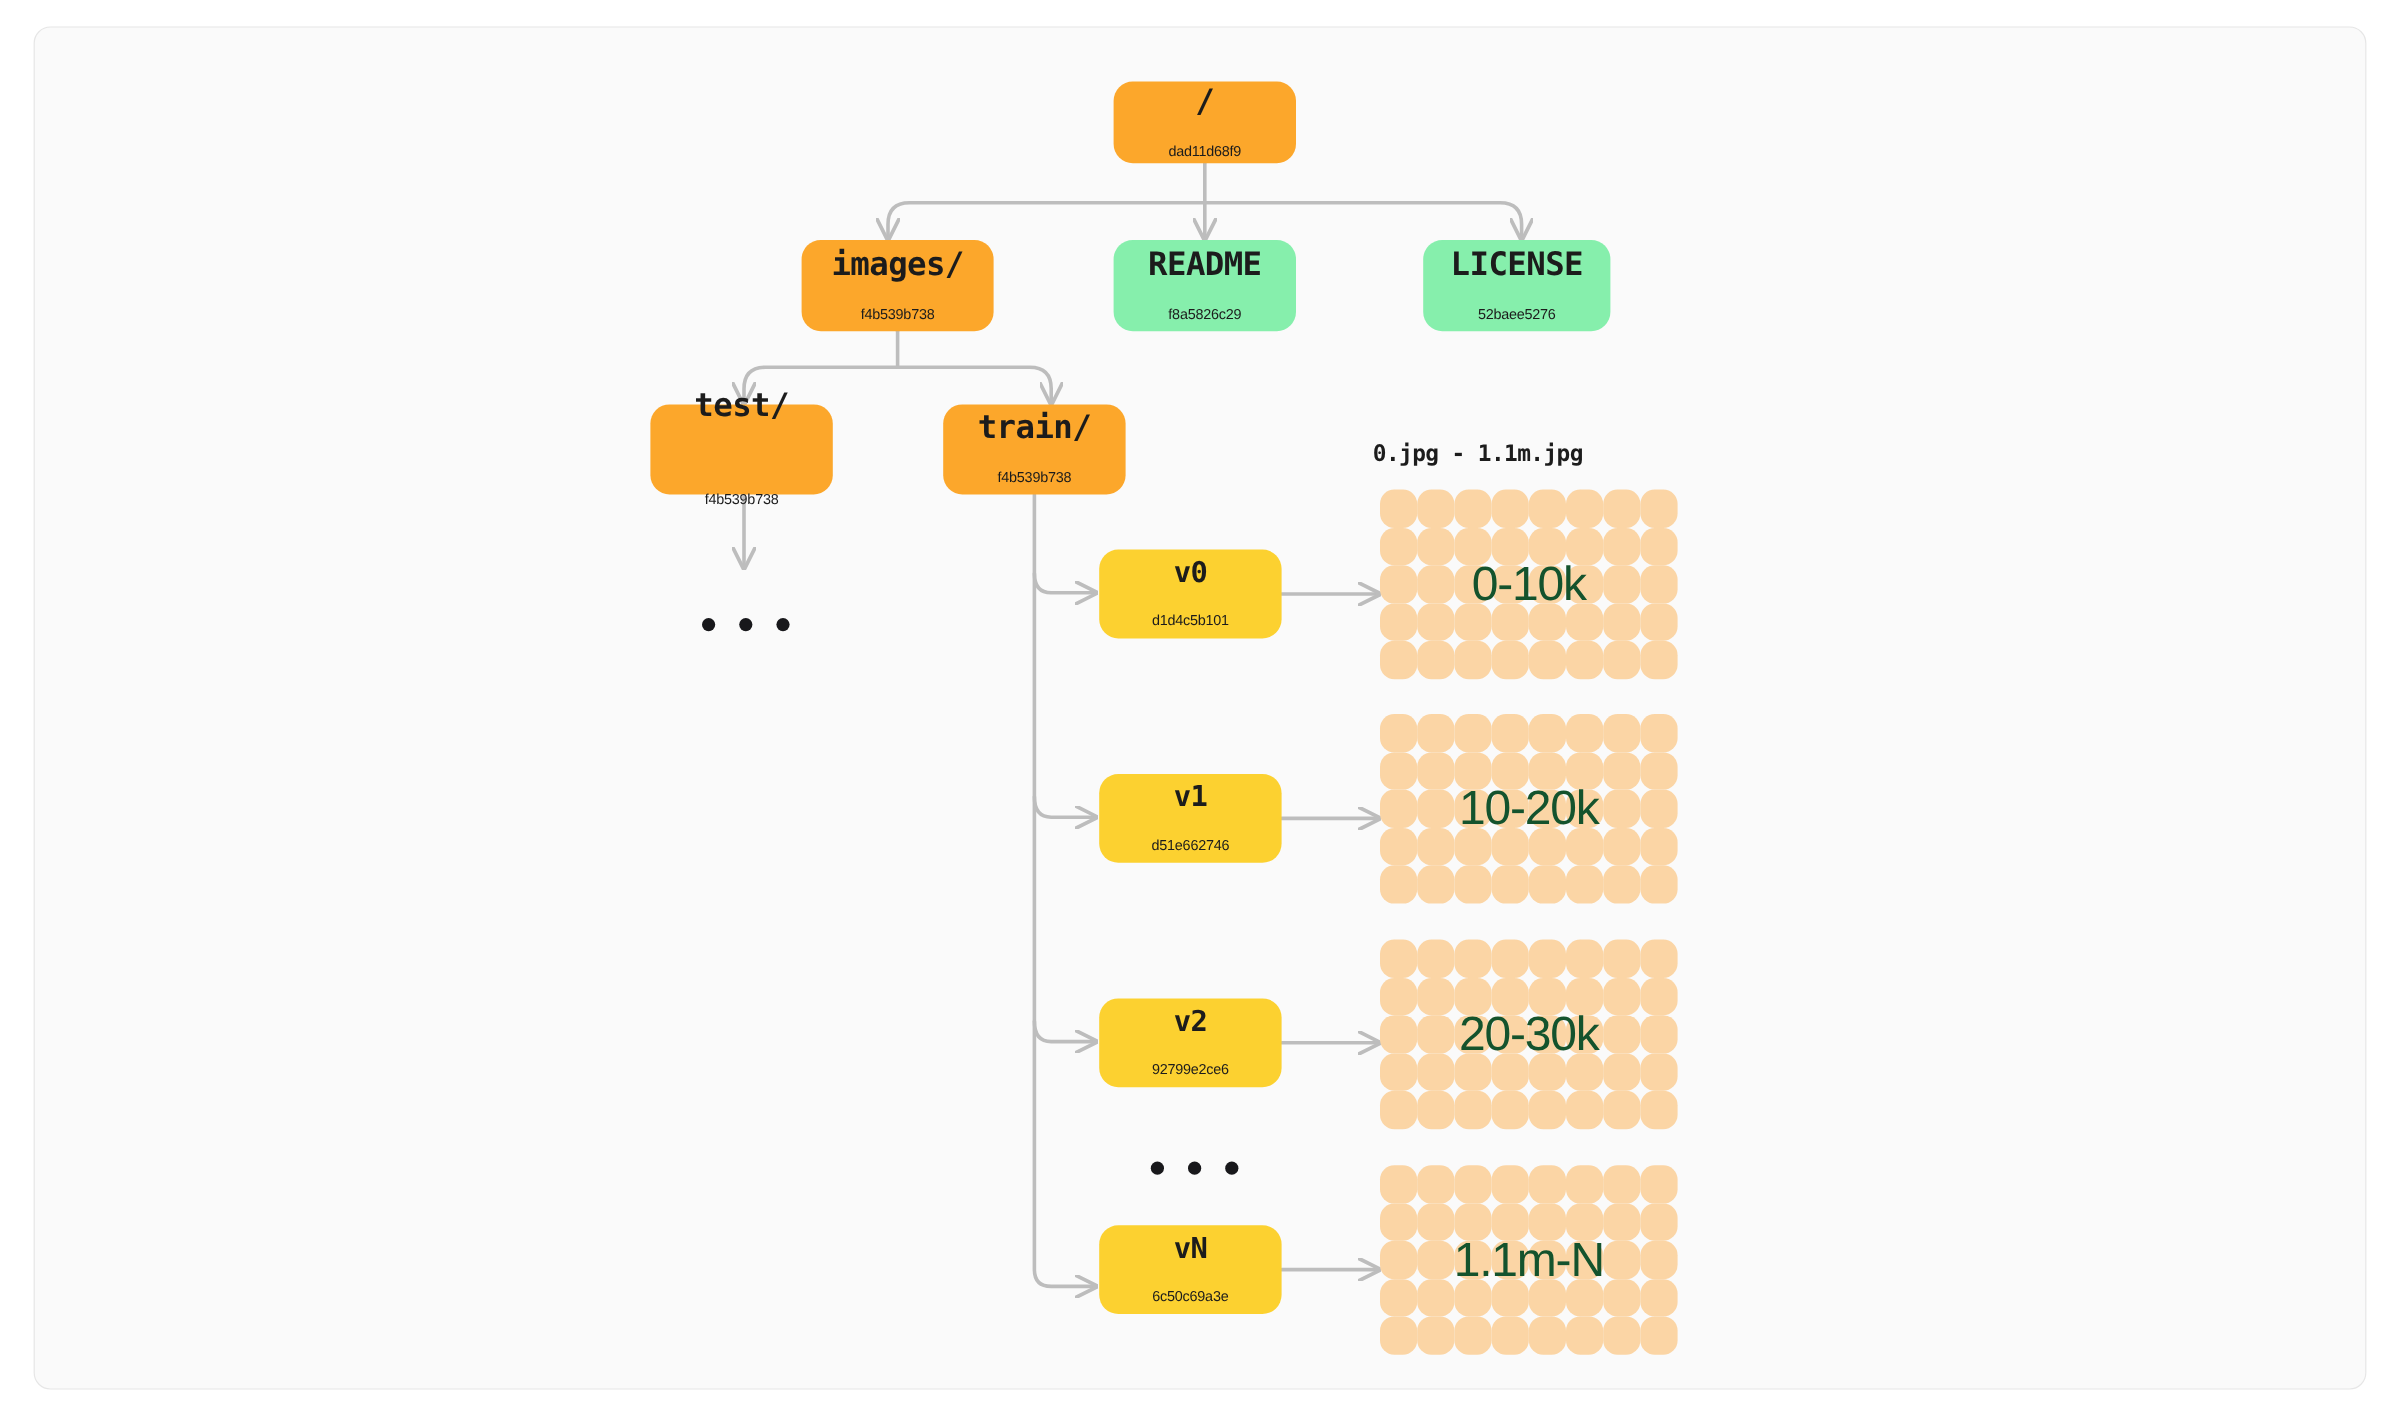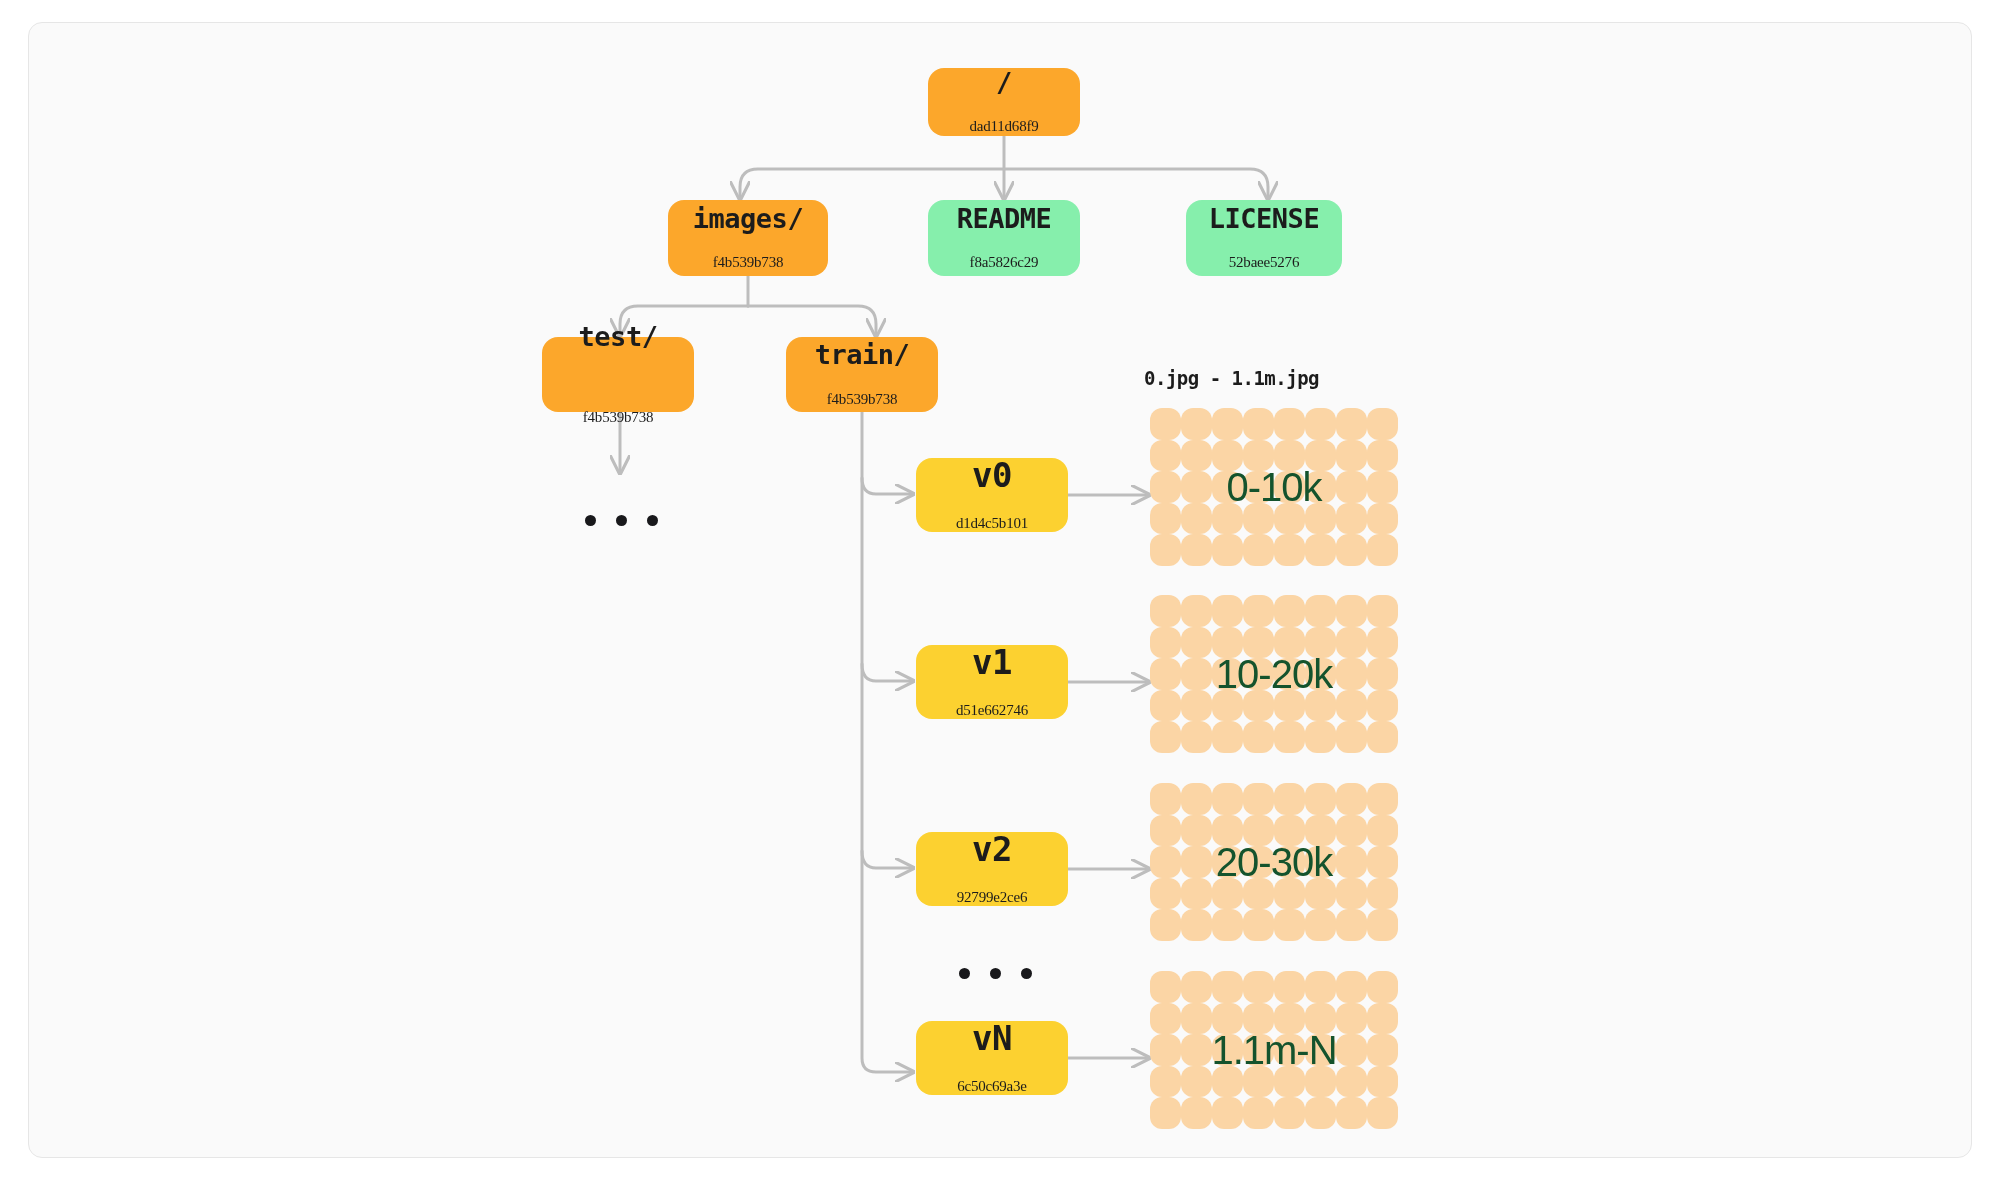--- a/index.html
+++ b/index.html
@@ -46,31 +46,31 @@
     color: #1c1c1c;
   }
   .node .title {
     font-family: "DejaVu Sans Mono", monospace;
     font-weight: bold;
     font-size: 27px;
     line-height: 1.05;
     letter-spacing: -0.5px;
   }
   .node .hash {
-    font-family: Liberation Serif, serif;
+    font-family: Liberation Sans, sans-serif;
     font-weight: normal;
-    font-size: 15px;
+    font-size: 12px;
     line-height: 1.2;
     margin-top: 20px;
     letter-spacing: -0.2px;
   }
   .node.dir      { background: #fca72b; }
   .node.file     { background: #86efac; }
   .node.version  { background: #fcd130; }
-  .node.version .title { font-size: 34px; }
+  .node.version .title { font-size: 24px; }
 
   .ellipsis {
     position: absolute;
     display: flex;
     align-items: center;
     gap: 20px;
   }
   .ellipsis i {
     display: block;
     width: 11px;

